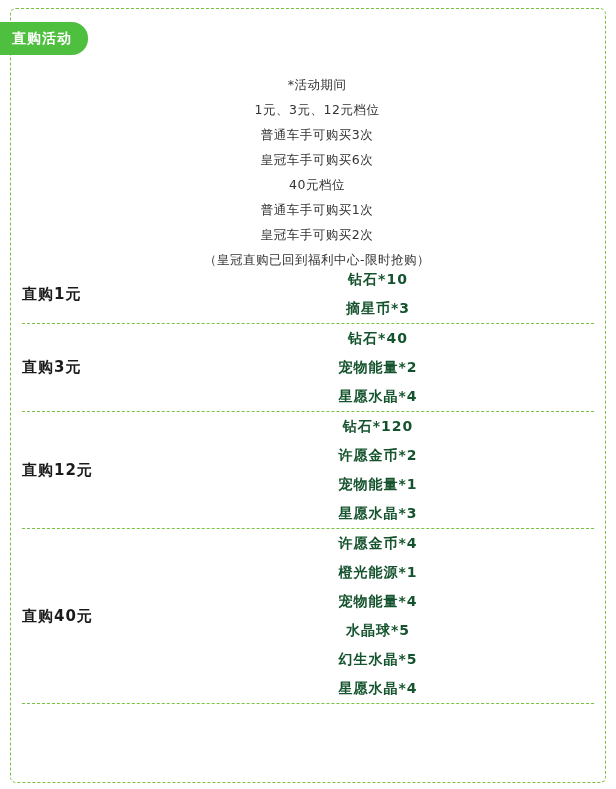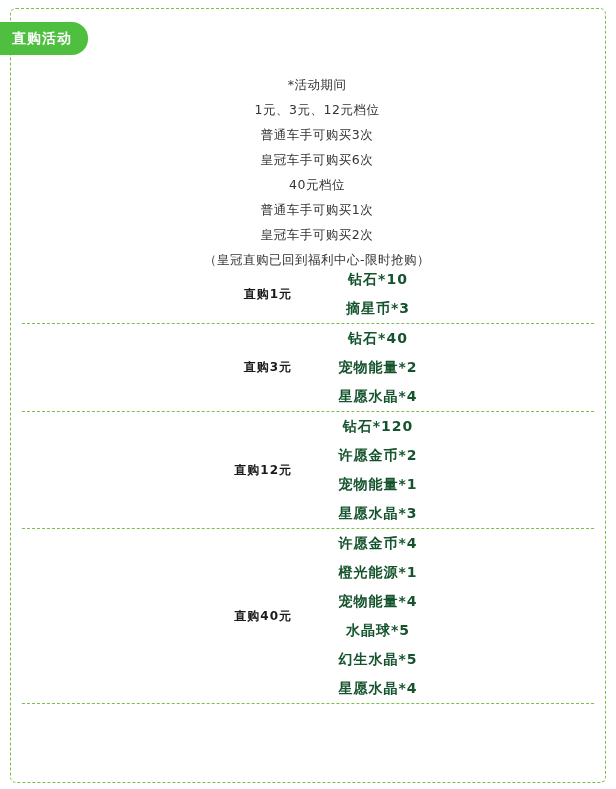--- a/index.html
+++ b/index.html
@@ -76,22 +76,22 @@
     display: flex;
     align-items: center;
     border-bottom: 1px dashed #7ac143;
     box-sizing: border-box;
   }
   .row:last-child {
     border-bottom: 1px dashed #7ac143;
   }
   .row-label {
     width: 270px;
-    text-align: right;
-    font-size: 12px;
+    text-align: left;
+    font-size: 15px;
     font-weight: bold;
     color: #1a1a1a;
     letter-spacing: 1px;
     flex: 0 0 270px;
   }
   .row-items {
     flex: 1 1 auto;
     text-align: center;
     padding-right: 130px;
     box-sizing: border-box;

